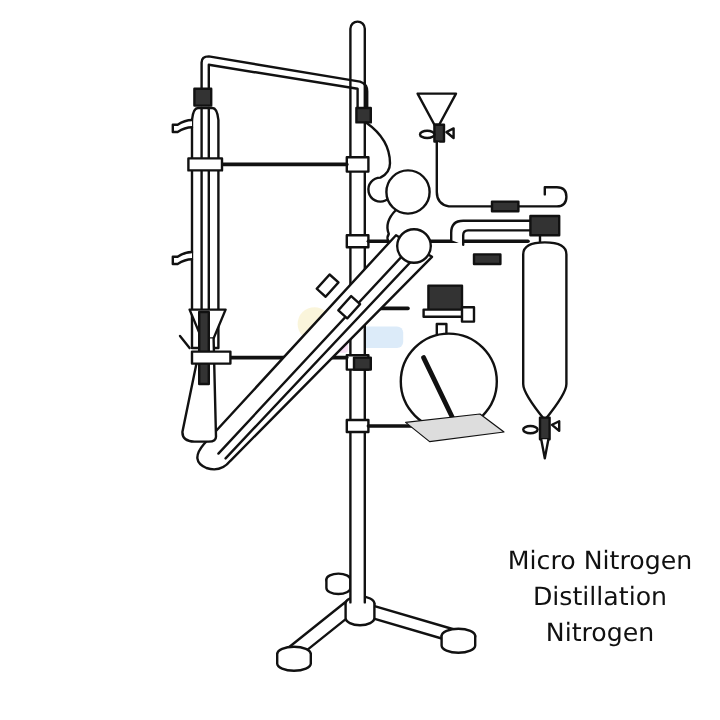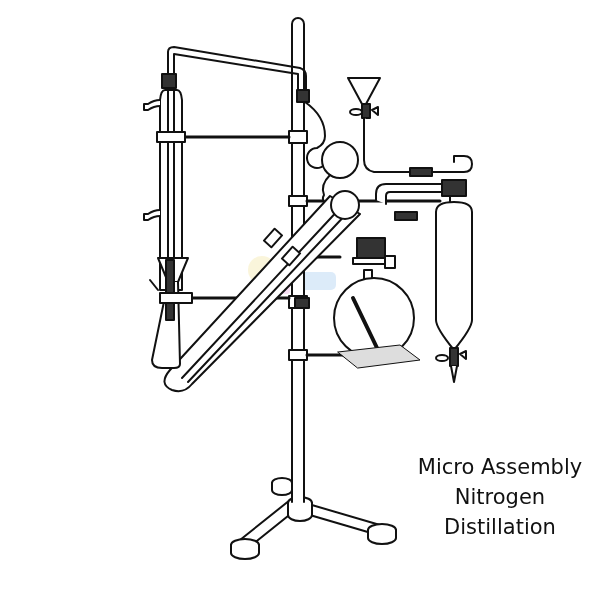--- a/index.html
+++ b/index.html
@@ -125,16 +125,16 @@
       <path d="M436 212 q0 -10 18 -10 q18 0 18 10 V320 q0 8 -18 30 q-18 -22 -18 -30 Z"></path>
       <rect x="450" y="348" width="8" height="18" fill="#333333"></rect>
       <ellipse cx="442" cy="358" rx="6" ry="3"></ellipse>
       <path d="M460 354 l6 -3 v8 Z"></path>
       <path d="M451 366 l3 16 l3 -16"></path>
     </g>
   </g>
 </svg>
 
 <div class="caption">
-  <span>Micro Assembly</span>
+  <span>Micro Nitrogen</span>
+  <span>Distillation</span>
   <span>Nitrogen</span>
-  <span>Distillation</span>
 </div>
 
 </body></html>

